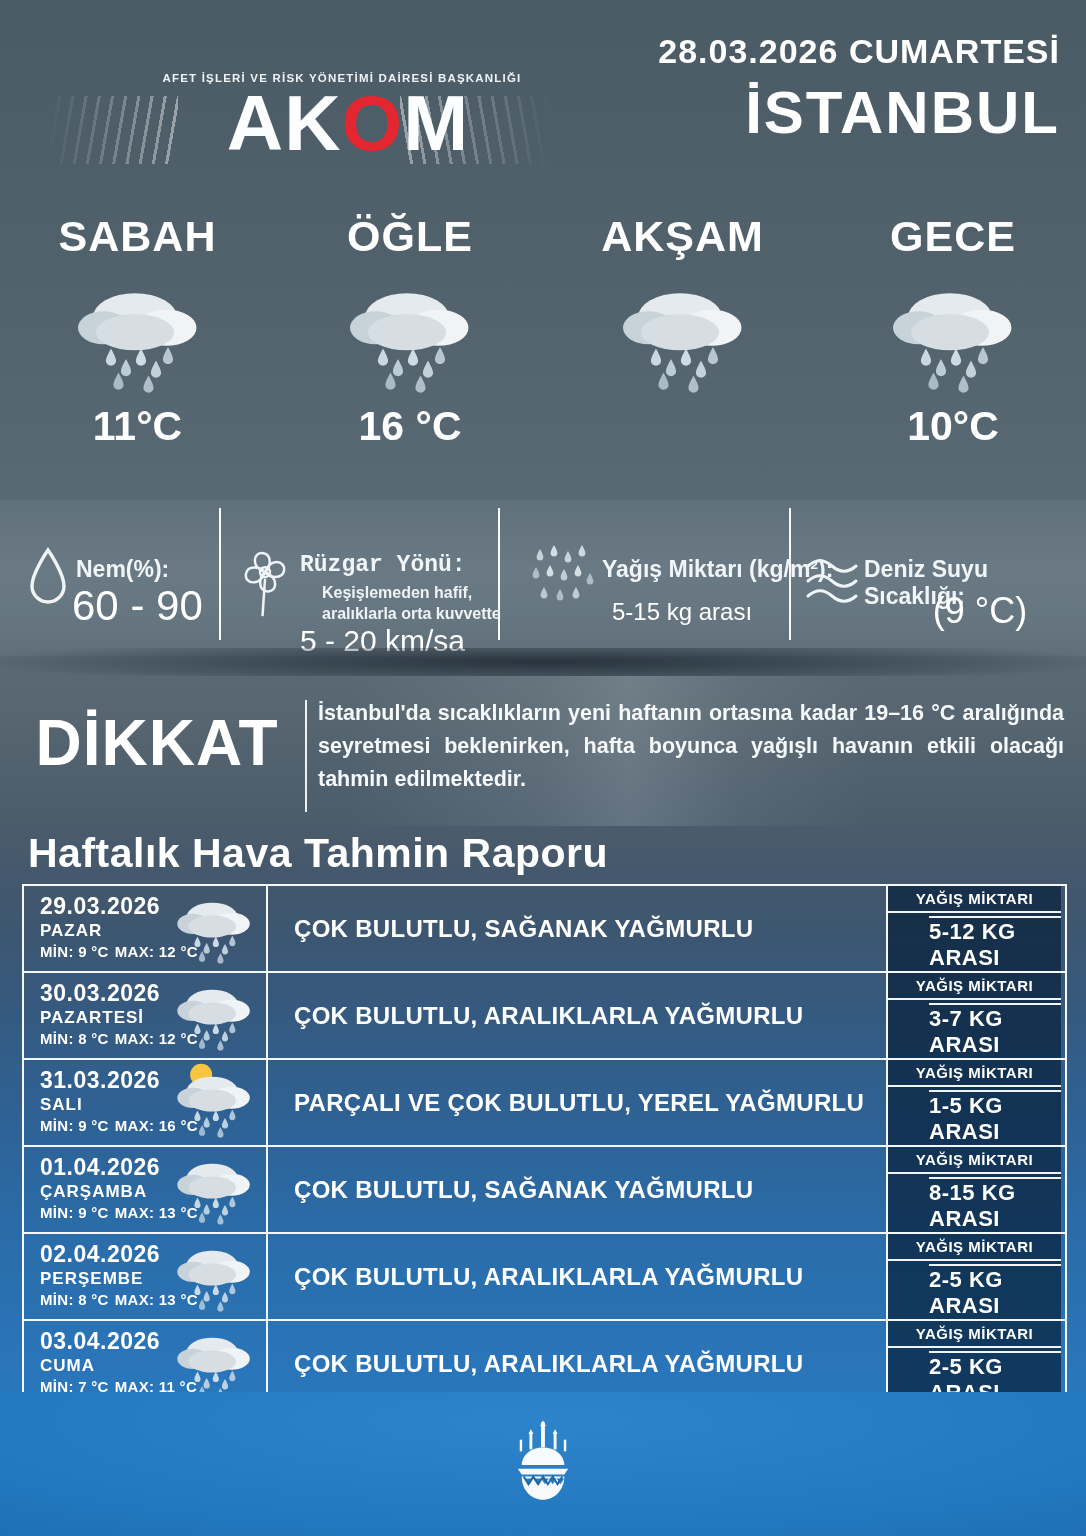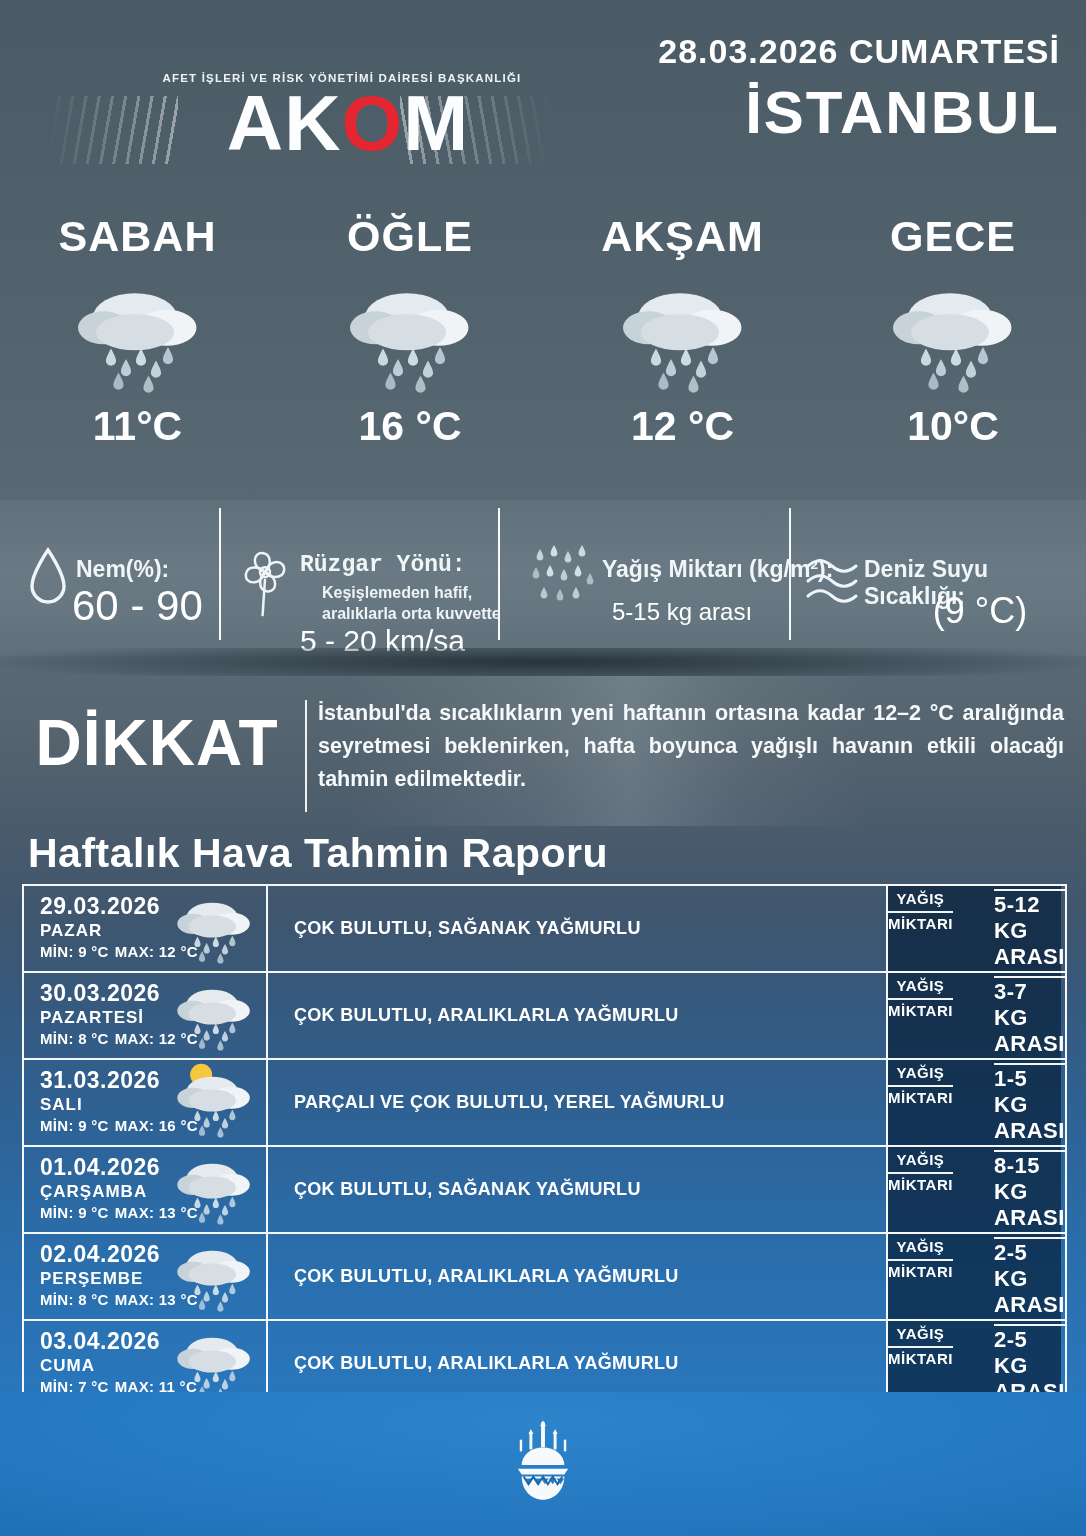--- a/index.html
+++ b/index.html
@@ -59,22 +59,22 @@
   .weekly-title{top:830px;left:28px;font-size:41px;font-weight:700;letter-spacing:.5px;}
   .weekly-table{top:884px;left:22px;width:1041px;border:2px solid rgba(255,255,255,.95);}
   .wrow{display:grid;grid-template-columns:244px 620px 173px;height:85px;border-bottom:2px solid rgba(255,255,255,.95);}
   .wrow:last-child{border-bottom:none;}
   .cell-date{position:relative;border-right:2px solid rgba(255,255,255,.95);padding:7px 0 0 16px;box-sizing:border-box;}
   .cell-date .d-date{font-size:23px;font-weight:700;letter-spacing:.5px;}
   .cell-date .d-day{font-size:17px;font-weight:700;letter-spacing:1px;margin-top:1px;}
   .cell-date .d-minmax{font-size:15px;font-weight:700;margin-top:2px;letter-spacing:.3px;}
   .cell-date .d-minmax span{margin-right:6px;}
   .row-icon{position:absolute;top:2px;right:6px;}
-  .cell-desc{display:flex;align-items:center;border-right:2px solid rgba(255,255,255,.95);padding-left:26px;box-sizing:border-box;font-size:18px;font-weight:700;letter-spacing:.3px;}
-  .cell-amt{background:rgba(9,33,60,.72);display:flex;box-sizing:border-box;}
+  .cell-desc{display:flex;align-items:center;border-right:2px solid rgba(255,255,255,.95);padding-left:26px;box-sizing:border-box;font-size:24px;font-weight:700;letter-spacing:.3px;}
+  .cell-amt{background:rgba(9,33,60,.72);display:flex;flex-direction:column;box-sizing:border-box;}
   .amt-head{height:25px;line-height:25px;text-align:center;font-size:15px;font-weight:700;letter-spacing:.5px;border-bottom:2px solid rgba(255,255,255,.95);}
   .amt-val{flex:1;display:flex;align-items:center;justify-content:center;font-size:22px;font-weight:700;letter-spacing:.5px;border-top:2px solid rgba(255,255,255,.95);margin-top:3px;margin-left:41px;}
   svg.cloud-svg:not(.with-sun) .sun-circle{display:none;}
   
   .footer{top:1392px;left:0;width:1086px;height:144px;
     background:radial-gradient(130% 170% at 50% 20%,#2e84cb 0%,#2277be 45%,#1a66a8 80%,#125590 100%);}
   .footer-inner{position:absolute;top:28px;left:0;width:1086px;display:flex;align-items:center;justify-content:center;gap:26px;}
   .footer-text{font-size:33px;font-weight:700;letter-spacing:7px;color:#f6fafc;}
 </style>
 </head>
@@ -121,21 +121,20 @@
       <div class="p-icon"><svg class="cloud-svg" viewBox="0 0 100 85" width="150" height="128">
             <use href="#cloud-rain-g"></use>
           </svg></div>
       <div class="p-temp">16 °C</div>
     </div>
     <div class="period">
       <div class="p-label">AKŞAM</div>
       <div class="p-icon"><svg class="cloud-svg" viewBox="0 0 100 85" width="150" height="128">
             <use href="#cloud-rain-g"></use>
           </svg></div>
-      <div class="p-temp">12 °C</div>
     </div>
     <div class="period">
       <div class="p-label">GECE</div>
       <div class="p-icon"><svg class="cloud-svg" viewBox="0 0 100 85" width="150" height="128">
             <use href="#cloud-rain-g"></use>
           </svg></div>
       <div class="p-temp">10°C</div>
     </div>
   </div>
 
@@ -199,21 +198,21 @@
     </svg>
   </div>
   <div class="abs m4-label metric-label">Deniz Suyu Sıcaklığı:</div>
   <div class="abs m4-value">(9 °C)</div>
 
   <div class="abs band-shadow"></div>
   <div class="abs sheen"></div>
 
   <div class="abs warn-title">DİKKAT</div>
   <div class="abs warn-divider"></div>
-  <div class="abs warn-text">İstanbul'da sıcaklıkların yeni haftanın ortasına kadar 12–2 °C aralığında seyretmesi beklenirken, hafta boyunca yağışlı havanın etkili olacağı tahmin edilmektedir.</div>
+  <div class="abs warn-text">İstanbul'da sıcaklıkların yeni haftanın ortasına kadar 19–16 °C aralığında seyretmesi beklenirken, hafta boyunca yağışlı havanın etkili olacağı tahmin edilmektedir.</div>
 
   <div class="abs weekly-title">Haftalık Hava Tahmin Raporu</div>
   <div class="abs weekly-table">
     <div class="wrow">
       <div class="cell-date">
         <div class="d-date">29.03.2026</div>
         <div class="d-day">PAZAR</div>
         <div class="d-minmax">
           <span>MİN: 9 °C</span><span>MAX: 12 °C</span>
         </div>

